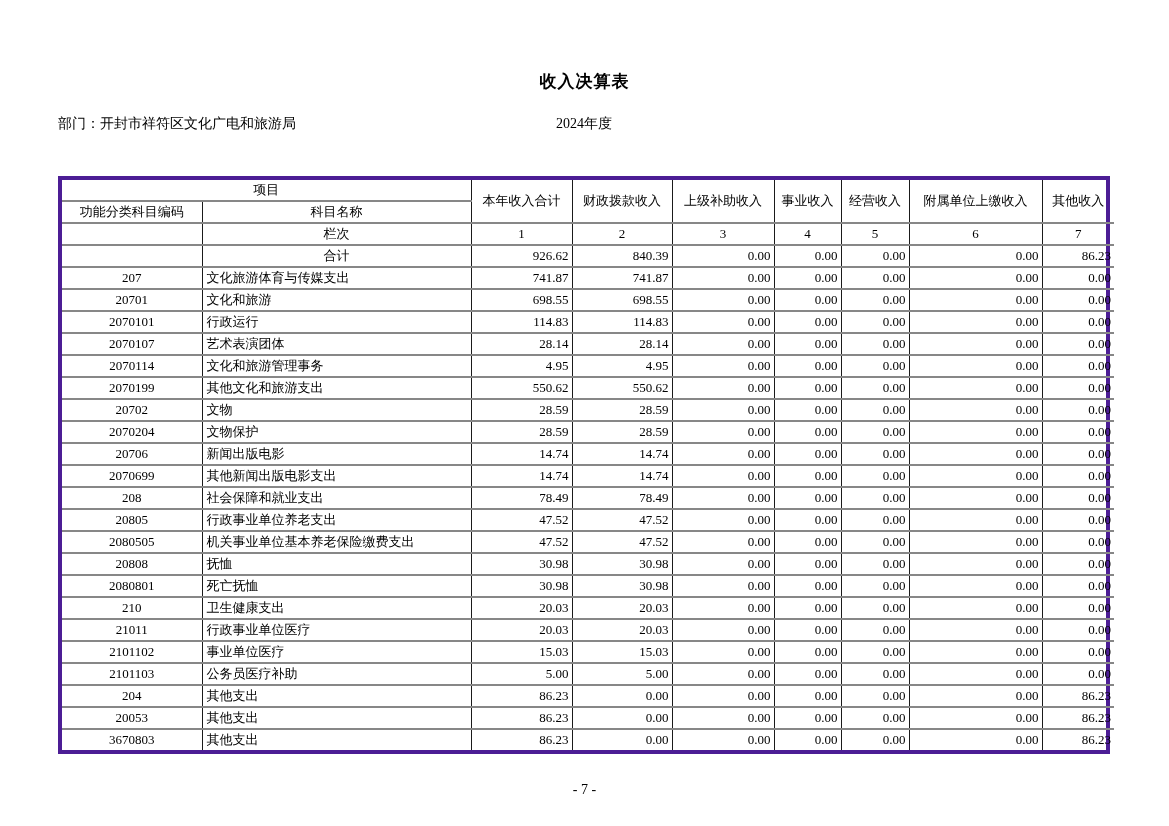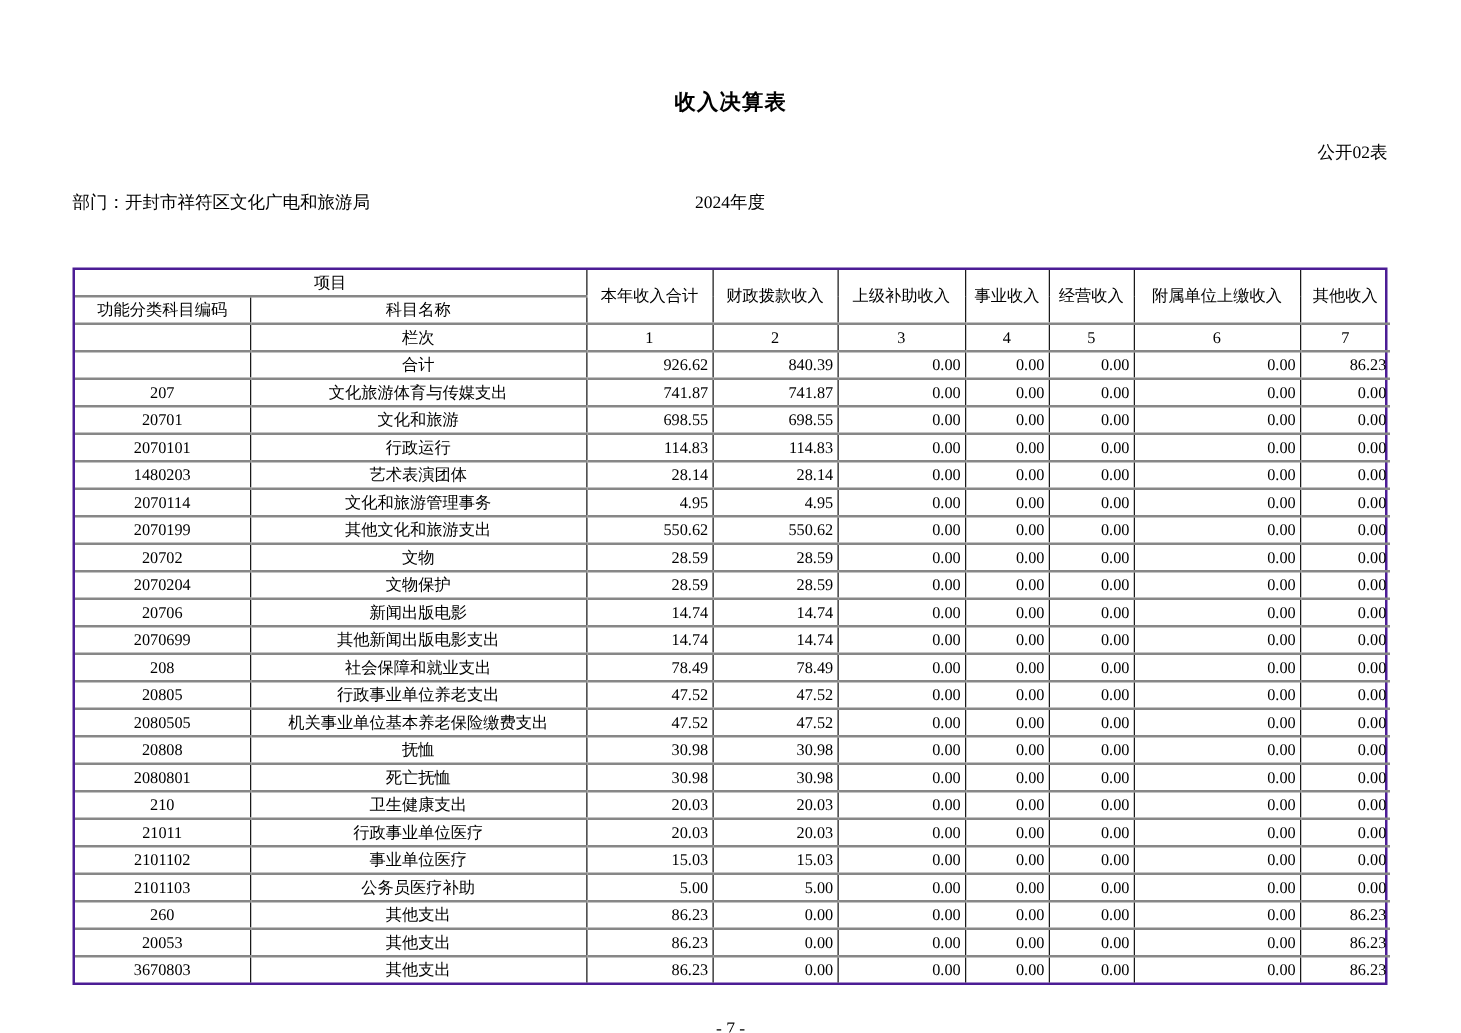--- a/index.html
+++ b/index.html
@@ -22,60 +22,59 @@
   }
   .meta-row {
     margin-top:22px; margin-bottom:4px;
     display:grid; grid-template-columns:1fr auto 1fr;
     align-items:end;
     font-size:14px;
   }
   .meta-row .meta-center { text-align:left; }
   .meta-row .meta-right  { text-align:right; }
 
-  .table-frame { border:2px solid #4c1d95;margin-top:43px; }
+  .table-frame { border:4px solid #4c1d95;margin-top:43px; }
   table {
     border-collapse:collapse; table-layout:fixed;
     width:100%;
   }
   th, td {
     border-left:1px solid #1a1a1a; border-right:1px solid #1a1a1a;
     border-top:2px solid #878787; border-bottom:2px solid #878787;
     height:20px; padding:0 4px;
     font-size:13px; font-weight:normal;
     white-space:nowrap; overflow:hidden;
     vertical-align:middle;
   }
   thead tr:first-child > * { border-top:0; }
   tbody tr:last-child > td { border-bottom:0; }
   th:first-child, td:first-child { border-left:0; }
   th:last-child,  td:last-child  { border-right:0; }
   th { text-align:center; }
   td.num  { text-align:right; padding-right:3px; }
   td.code { text-align:center; }
-  td.name { text-align:center; }
+  td.name { text-align:left; }
   td.name.center { text-align:center; }
 
   .note {
     margin-top:4px;
     font-size:12px;
   }
   .page-number {
     margin-top:28px;
     text-align:center;
     font-size:14px;
   }
 </style>
 </head>
 <body>
 
 <div class="doc-title">收入决算表</div>
 
 <div class="sheet">
-  <div class="table-code">公开02表</div>
 
   <div class="meta-row">
     <span class="meta-left">部门：开封市祥符区文化广电和旅游局</span>
     <span class="meta-center">2024年度</span>
   </div>
 
   <div class="table-frame">
     <table>
       <colgroup>
         <col style="width:140px">
@@ -154,21 +153,21 @@
             <td class="name">行政运行</td>
             <td class="num">114.83</td>
             <td class="num">114.83</td>
             <td class="num">0.00</td>
             <td class="num">0.00</td>
             <td class="num">0.00</td>
             <td class="num">0.00</td>
             <td class="num">0.00</td>
           </tr>
           <tr>
-            <td class="code">1480203</td>
+            <td class="code">2070107</td>
             <td class="name">艺术表演团体</td>
             <td class="num">28.14</td>
             <td class="num">28.14</td>
             <td class="num">0.00</td>
             <td class="num">0.00</td>
             <td class="num">0.00</td>
             <td class="num">0.00</td>
             <td class="num">0.00</td>
           </tr>
           <tr>
@@ -330,21 +329,21 @@
             <td class="name">公务员医疗补助</td>
             <td class="num">5.00</td>
             <td class="num">5.00</td>
             <td class="num">0.00</td>
             <td class="num">0.00</td>
             <td class="num">0.00</td>
             <td class="num">0.00</td>
             <td class="num">0.00</td>
           </tr>
           <tr>
-            <td class="code">260</td>
+            <td class="code">204</td>
             <td class="name">其他支出</td>
             <td class="num">86.23</td>
             <td class="num">0.00</td>
             <td class="num">0.00</td>
             <td class="num">0.00</td>
             <td class="num">0.00</td>
             <td class="num">0.00</td>
             <td class="num">86.23</td>
           </tr>
           <tr>

